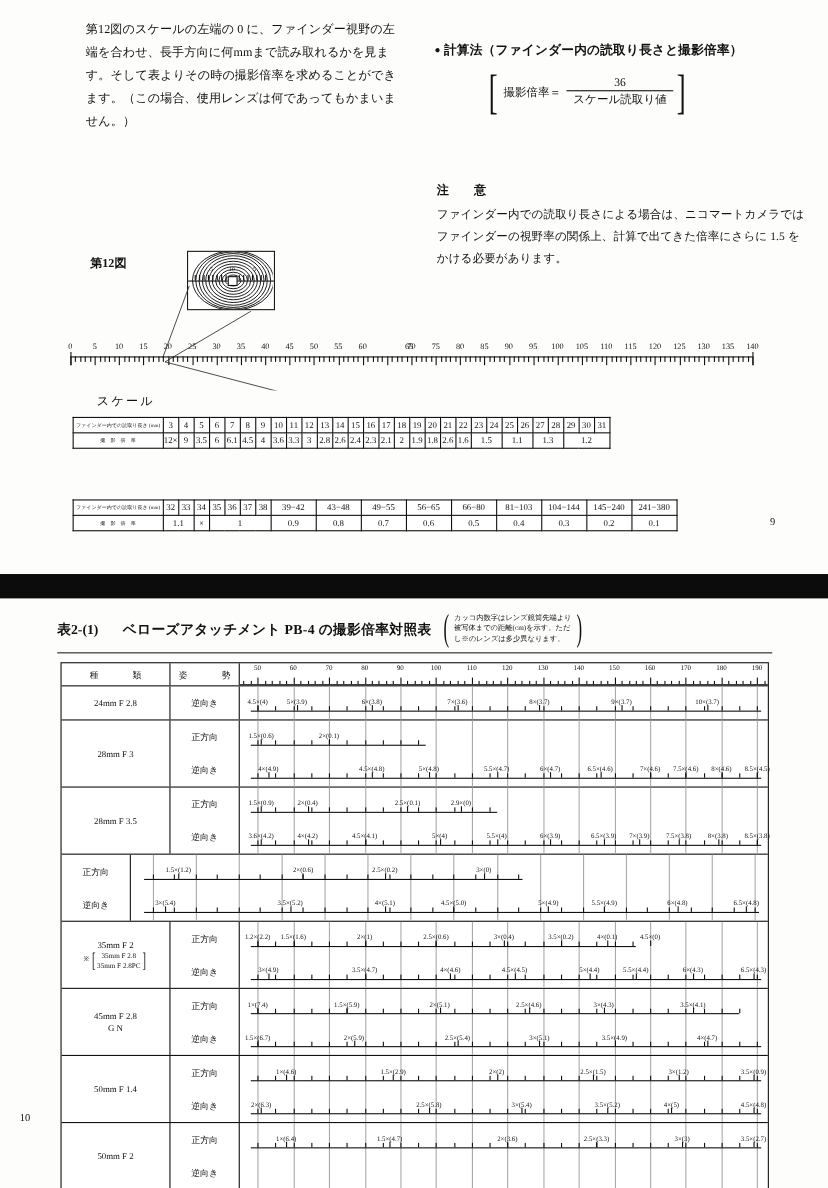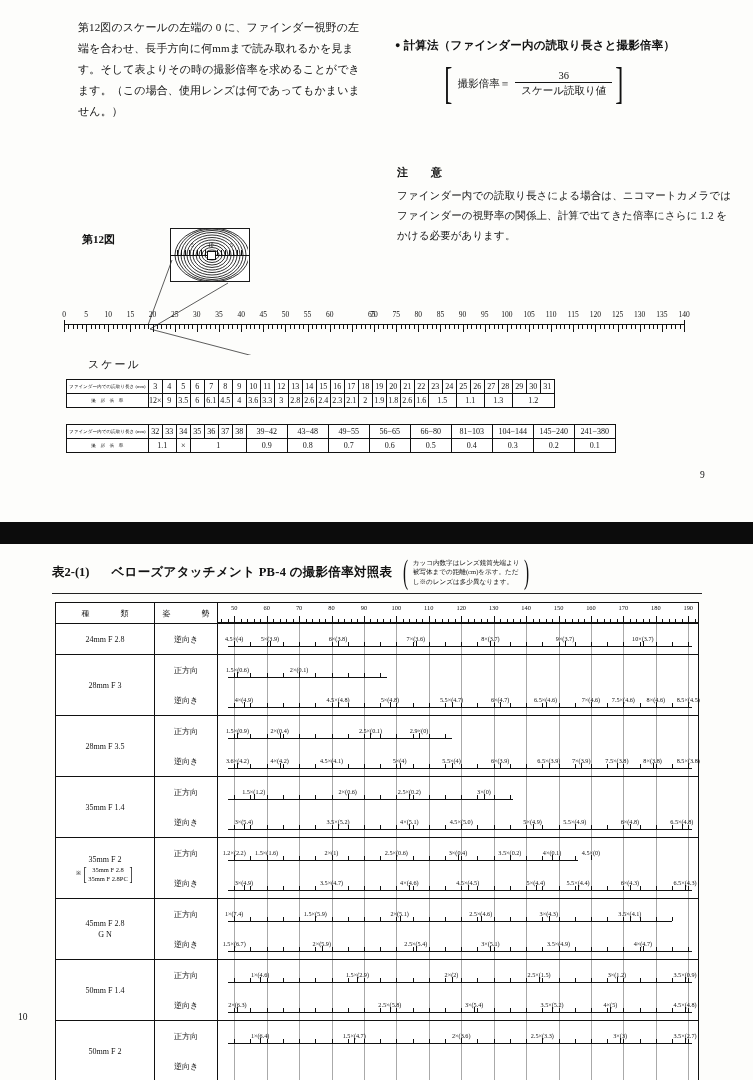--- a/index.html
+++ b/index.html
@@ -43,21 +43,21 @@
   #ruler .nums span{position:absolute;font-size:7.5px;transform:translateX(-50%);top:0;}
   #ruler .bar{position:absolute;top:14px;left:0;width:620px;height:11px;}
   #ruler .bar .base{position:absolute;left:0;top:0;width:620px;height:1.2px;background:#111;}
   #ruler .bar i{position:absolute;top:0;width:1px;background:#111;}
   #ruler .bar .cap{position:absolute;top:-4px;width:1.3px;height:12px;background:#111;}
 
   table.t{border-collapse:collapse;background:#fff;}
   table.t td{border:.9px solid #111;text-align:center;font-size:8px;padding:1px 0;line-height:11px;}
   table.t td.lbl{font-size:4.6px;line-height:5.6px;padding:1px 2px;letter-spacing:0;}
   #tbl1{position:absolute;left:66px;top:379px;}
-  #tbl2{position:absolute;left:66px;top:424px;}
+  #tbl2{position:absolute;left:66px;top:454px;}
   #pg9{position:absolute;left:700px;top:470px;font-size:9.5px;}
 
   
   .p2wrap{position:relative;width:753px;height:536px;}
   #t2head{position:absolute;left:52px;top:14px;display:flex;align-items:center;}
   #t2head .tno{font-weight:bold;font-size:12.5px;margin-right:22px;}
   #t2head .ttl{font-weight:bold;font-size:12.5px;letter-spacing:.3px;}
   #t2note{margin-left:8px;display:flex;align-items:center;font-size:6.6px;line-height:9.4px;}
   #t2note .pb{font-size:34px;line-height:26px;font-weight:300;transform:scaleX(.45);display:inline-block;}
   #t2note .lines{padding:0 1px;}
@@ -114,21 +114,21 @@
         <span class="frac">
           <span class="num">36</span>
           <span class="den">スケール読取り値</span>
         </span>
         <span class="brk">]</span>
       </div>
     </div>
 
     <div id="notebox">
       <div class="note-title">注　意</div>
-      <div class="note-body">ファインダー内での読取り長さによる場合は、ニコマートカメラではファインダーの視野率の関係上、計算で出てきた倍率にさらに 1.2 をかける必要があります。</div>
+      <div class="note-body">ファインダー内での読取り長さによる場合は、ニコマートカメラではファインダーの視野率の関係上、計算で出てきた倍率にさらに 1.5 をかける必要があります。</div>
     </div>
 
     <div id="fig12label">第12図</div>
 
     <div id="finder">
       <svg class="rings" width="76" height="52" viewBox="0 0 76 52">
         <g fill="none" stroke="#1b1b1b" stroke-width="0.9">
           <ellipse cx="40" cy="26" rx="4" ry="3"></ellipse>
             <ellipse cx="40" cy="26" rx="7" ry="5"></ellipse>
           <ellipse cx="40" cy="26" rx="10" ry="7.5"></ellipse>
@@ -858,23 +858,20 @@
                 <div class="tk" style="left: 83.1081%; height: 5px;"></div>
                 <div class="lb" style="left: 83.1081%;">7.5×(3.8)</div>
                 <div class="tk" style="left: 90.5405%; height: 5px;"></div>
                 <div class="lb" style="left: 90.5405%;">8×(3.8)</div>
                 <div class="tk" style="left: 97.973%; height: 5px;"></div>
                 <div class="lb" style="left: 97.973%;">8.5×(3.8)</div>
               </div>
             </div>
           </div>
           <div class="lrow">
-            <div class="lname">
-              <div>35mm F 1.4</div>
-            </div>
             <div class="ori">
               <div>正方向</div>
               <div>逆向き</div>
             </div>
             <div class="plots">
               <div class="vgrid">
                 <i style="left: 3.37838%;"></i>
                 <i style="left: 10.1351%;"></i>
                 <i style="left: 16.8919%;"></i>
                 <i style="left: 23.6486%;"></i>

